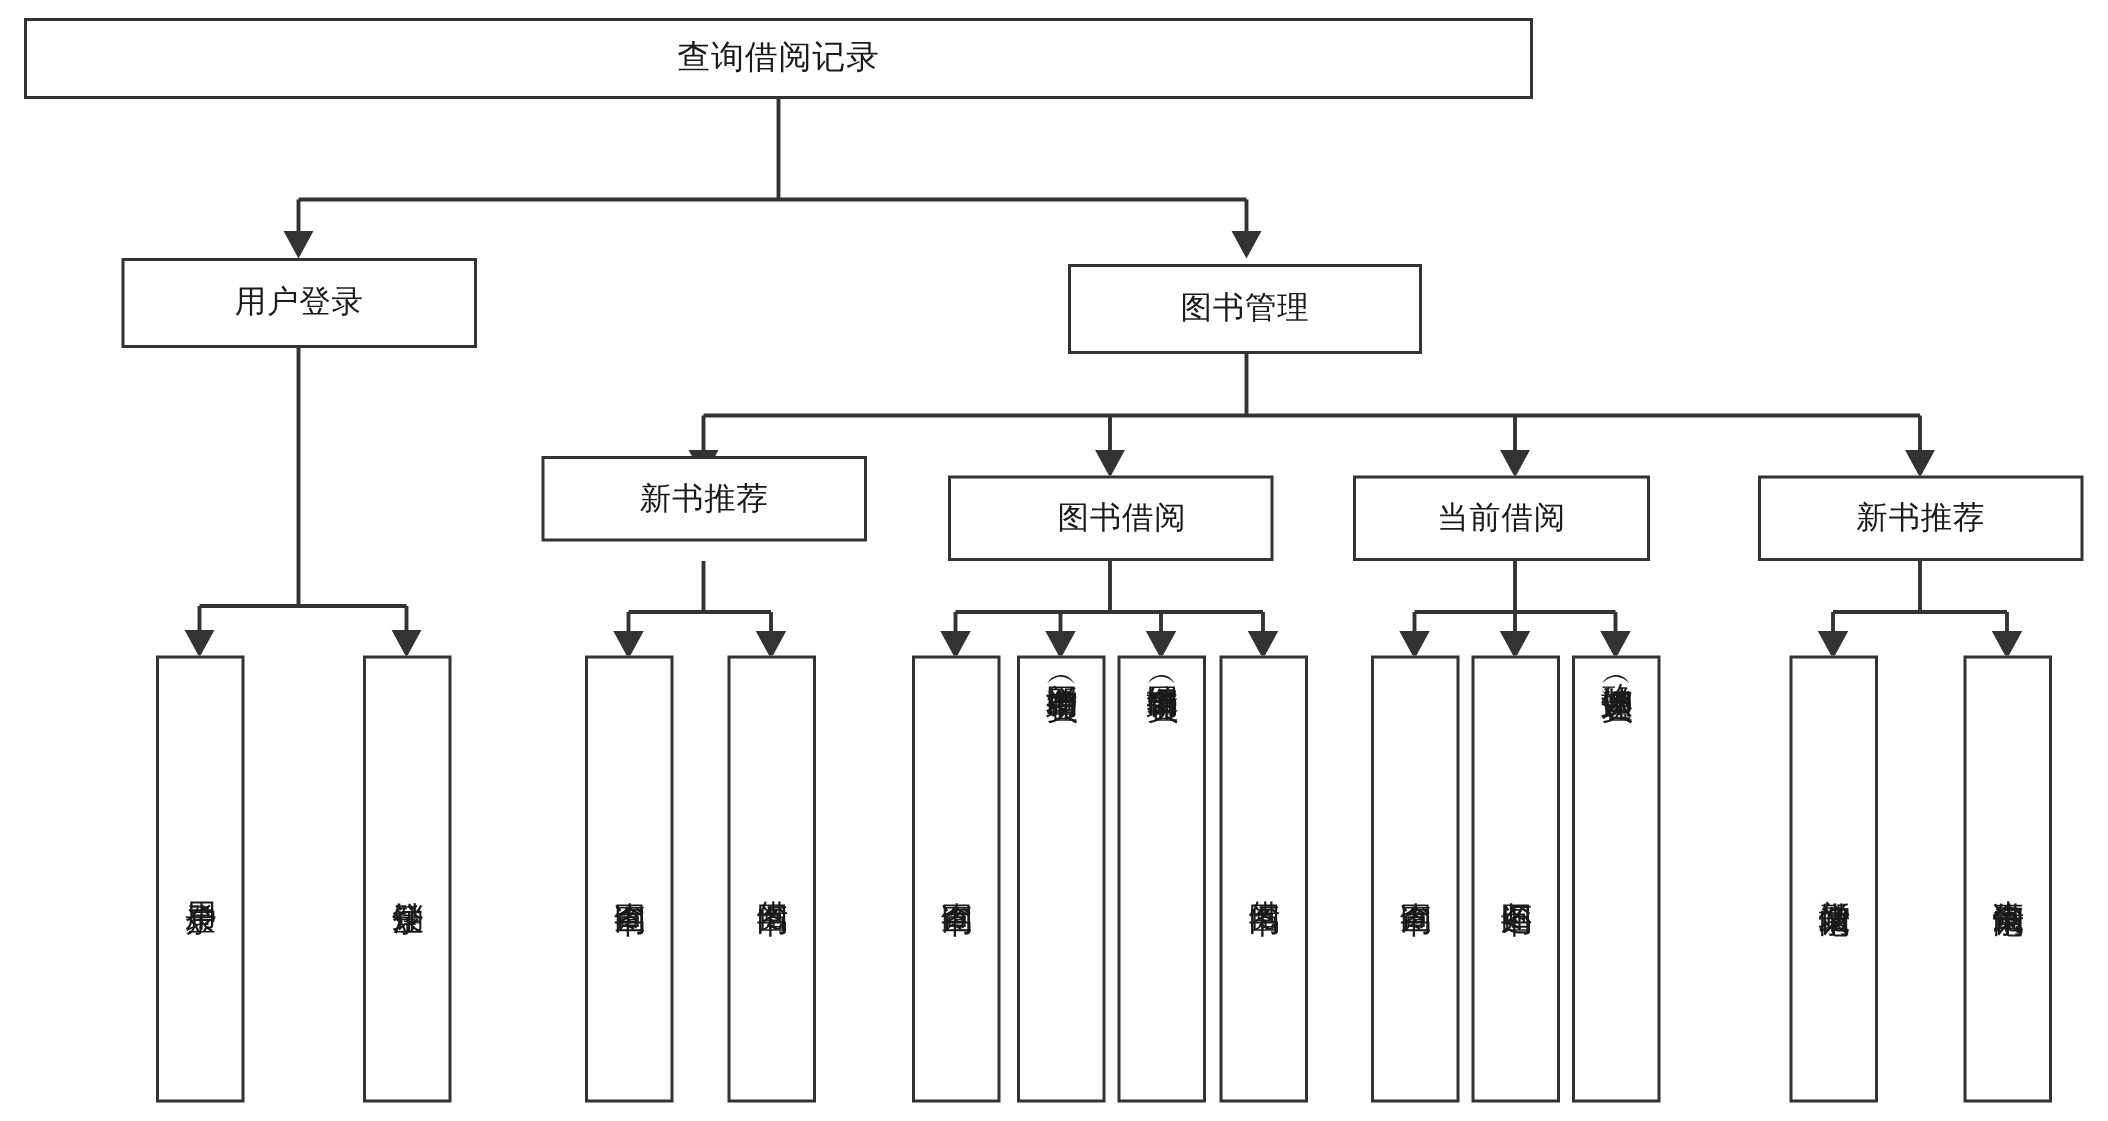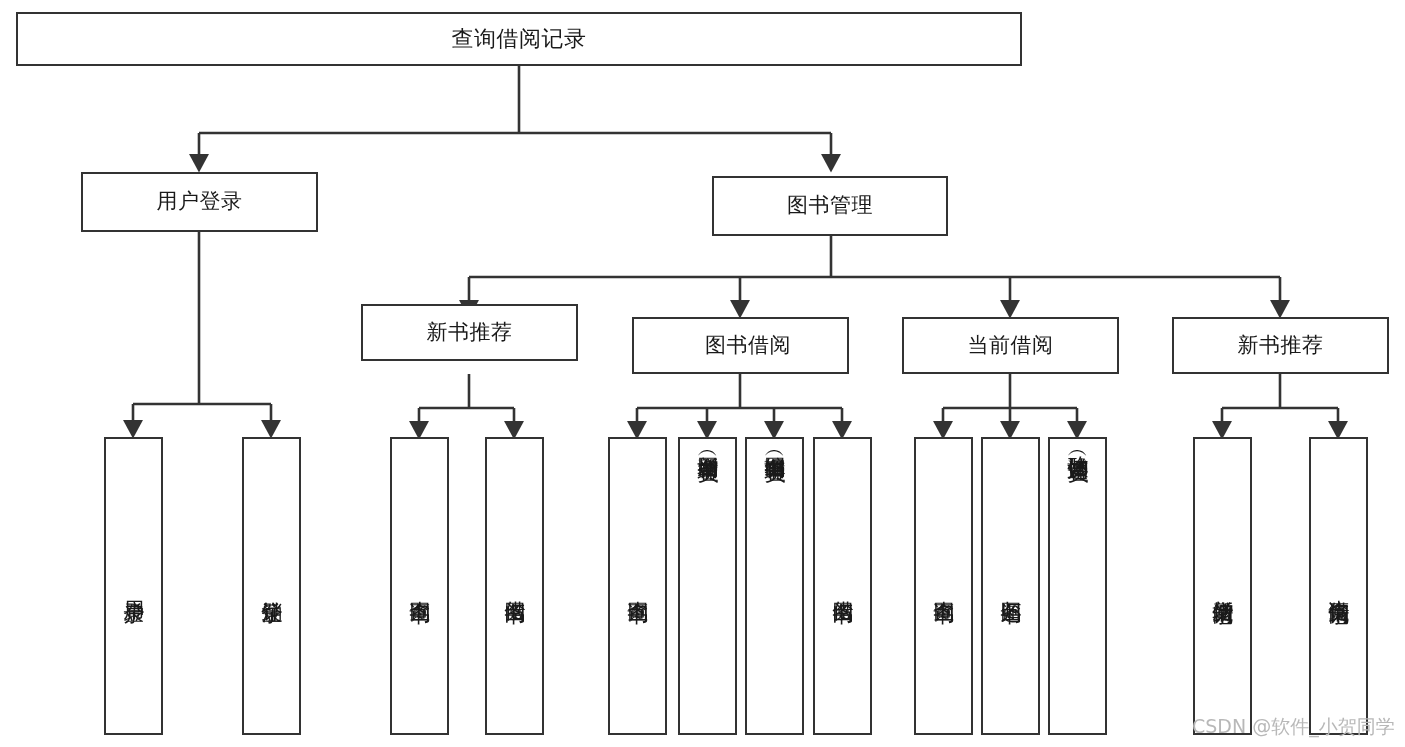--- a/index.html
+++ b/index.html
@@ -142,21 +142,21 @@
   <div class="node horizontal" style="left:712px; top:176px; width:236px; height:60px;">
     <span class="node-label">图书管理</span>
   </div>
 
   <div class="node horizontal" style="left:361px; top:304px; width:217px; height:57px;">
     <span class="node-label">新书推荐</span>
   </div>
   <div class="node horizontal" style="left:632px; top:317px; width:217px; height:57px;padding-left:15px;">
     <span class="node-label">图书借阅</span>
   </div>
-  <div class="node horizontal" style="left:902px; top:317px; width:217px; height:57px;">
+  <div class="node horizontal" style="left:902px; top:317px; width:198px; height:57px;">
     <span class="node-label">当前借阅</span>
   </div>
   <div class="node horizontal" style="left:1172px; top:317px; width:217px; height:57px;">
     <span class="node-label">新书推荐</span>
   </div>
 
   <div class="node vertical vcenter" style="left:104px; top:437px; width:59px; height:298px;">
     <span class="node-label">用户登录</span>
   </div>
   <div class="node vertical vcenter" style="left:242px; top:437px; width:59px; height:298px;">
@@ -193,15 +193,14 @@
     <span class="node-label">确认归还（管理员）</span>
   </div>
 
   <div class="node vertical vcenter" style="left:1193px; top:437px; width:59px; height:298px;">
     <span class="node-label">新增借阅记录</span>
   </div>
   <div class="node vertical vcenter" style="left:1309px; top:437px; width:59px; height:298px;">
     <span class="node-label">查询借阅记录</span>
   </div>
 
-  <div id="watermark">CSDN @软件_小贺同学</div>
 
 </div>
 
 </body></html>

